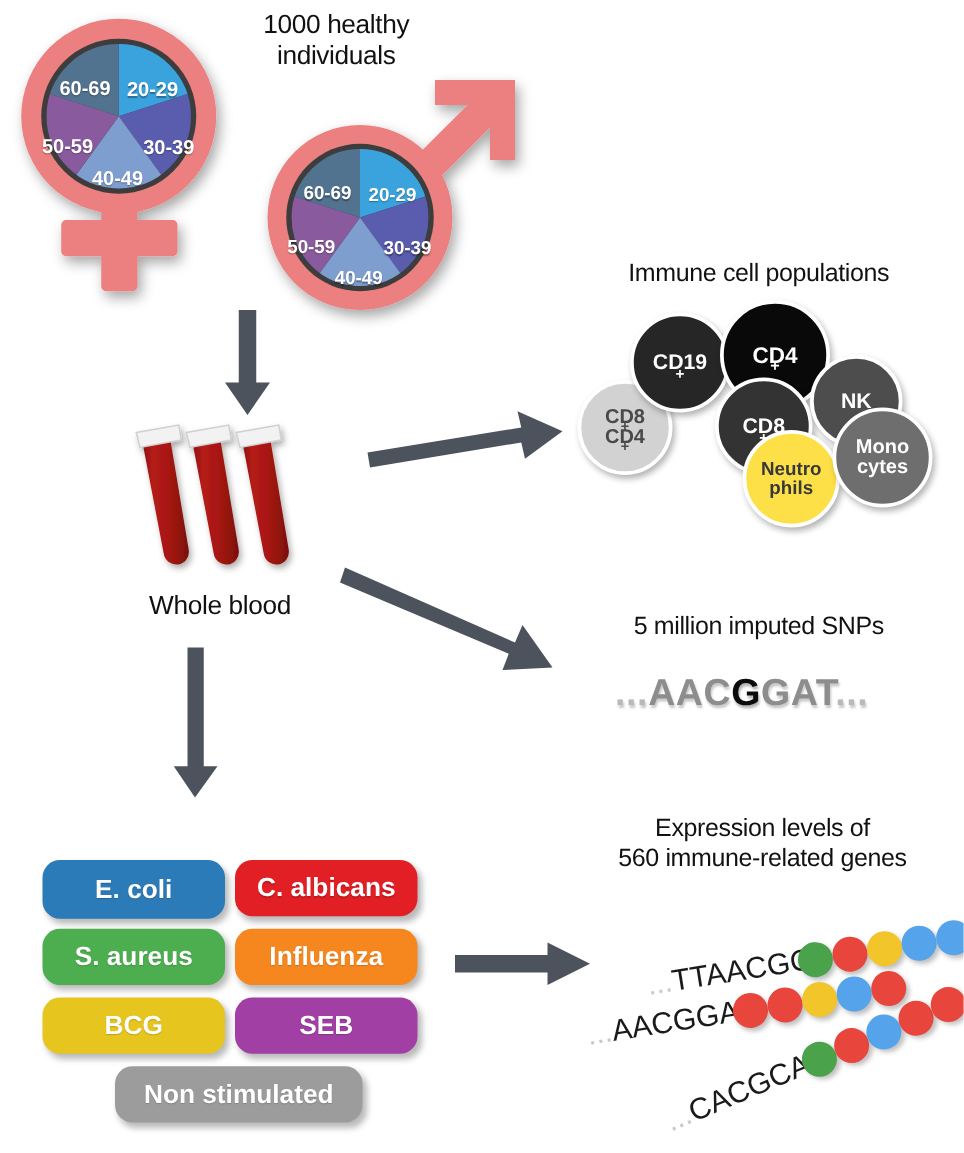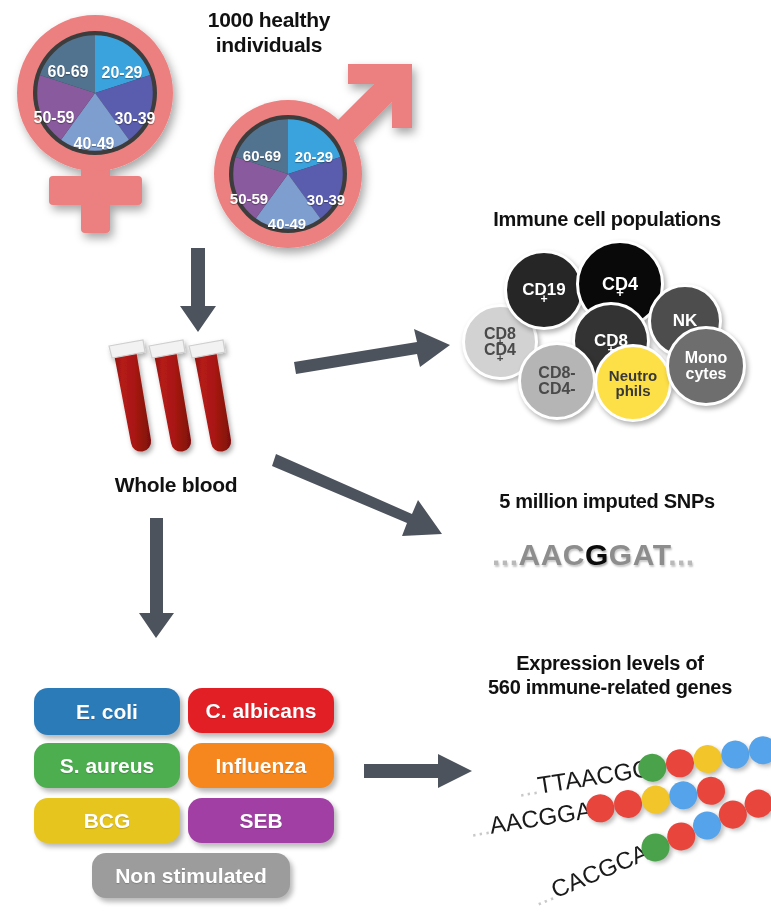--- a/index.html
+++ b/index.html
@@ -11,21 +11,21 @@
     position:relative;
     width:771px;
     height:922px;
     background:#ffffff;
     overflow:hidden;
   }
   .abs{position:absolute;}
 
   
   .heading{
-    font-weight:bold;
+    font-weight:normal;
     color:#111111;
     text-align:center;
     line-height:1.18;
     letter-spacing:-0.3px;
   }
 
   
   .gender{position:absolute;}
   .gender svg{display:block;overflow:visible;}
 
@@ -264,24 +264,20 @@
       <span>
           <span>CD8</span>
           <span class="sup">+</span>
         </span>
     </div>
 
     <div class="cell" style="left:186px;top:44px;width:74px;height:74px;background:#4d4d4d;color:#ffffff;font-size:17px;">
       <span>NK</span>
     </div>
 
-    <div class="cell" style="left:56px;top:102px;width:78px;height:78px;background:#b5b5b5;color:#4a4a4a;font-size:16px;flex-direction:column;">
-      <span>CD8-</span>
-      <span>CD4-</span>
-    </div>
 
     <div class="cell" style="left:132px;top:104px;width:78px;height:78px;background:#fde047;color:#383838;font-size:15px;flex-direction:column;">
       <span>Neutro</span>
       <span>phils</span>
     </div>
 
     <div class="cell" style="left:204px;top:86px;width:80px;height:80px;background:#6e6e6e;color:#ffffff;font-size:16px;flex-direction:column;">
       <span>Mono</span>
       <span>cytes</span>
     </div>

